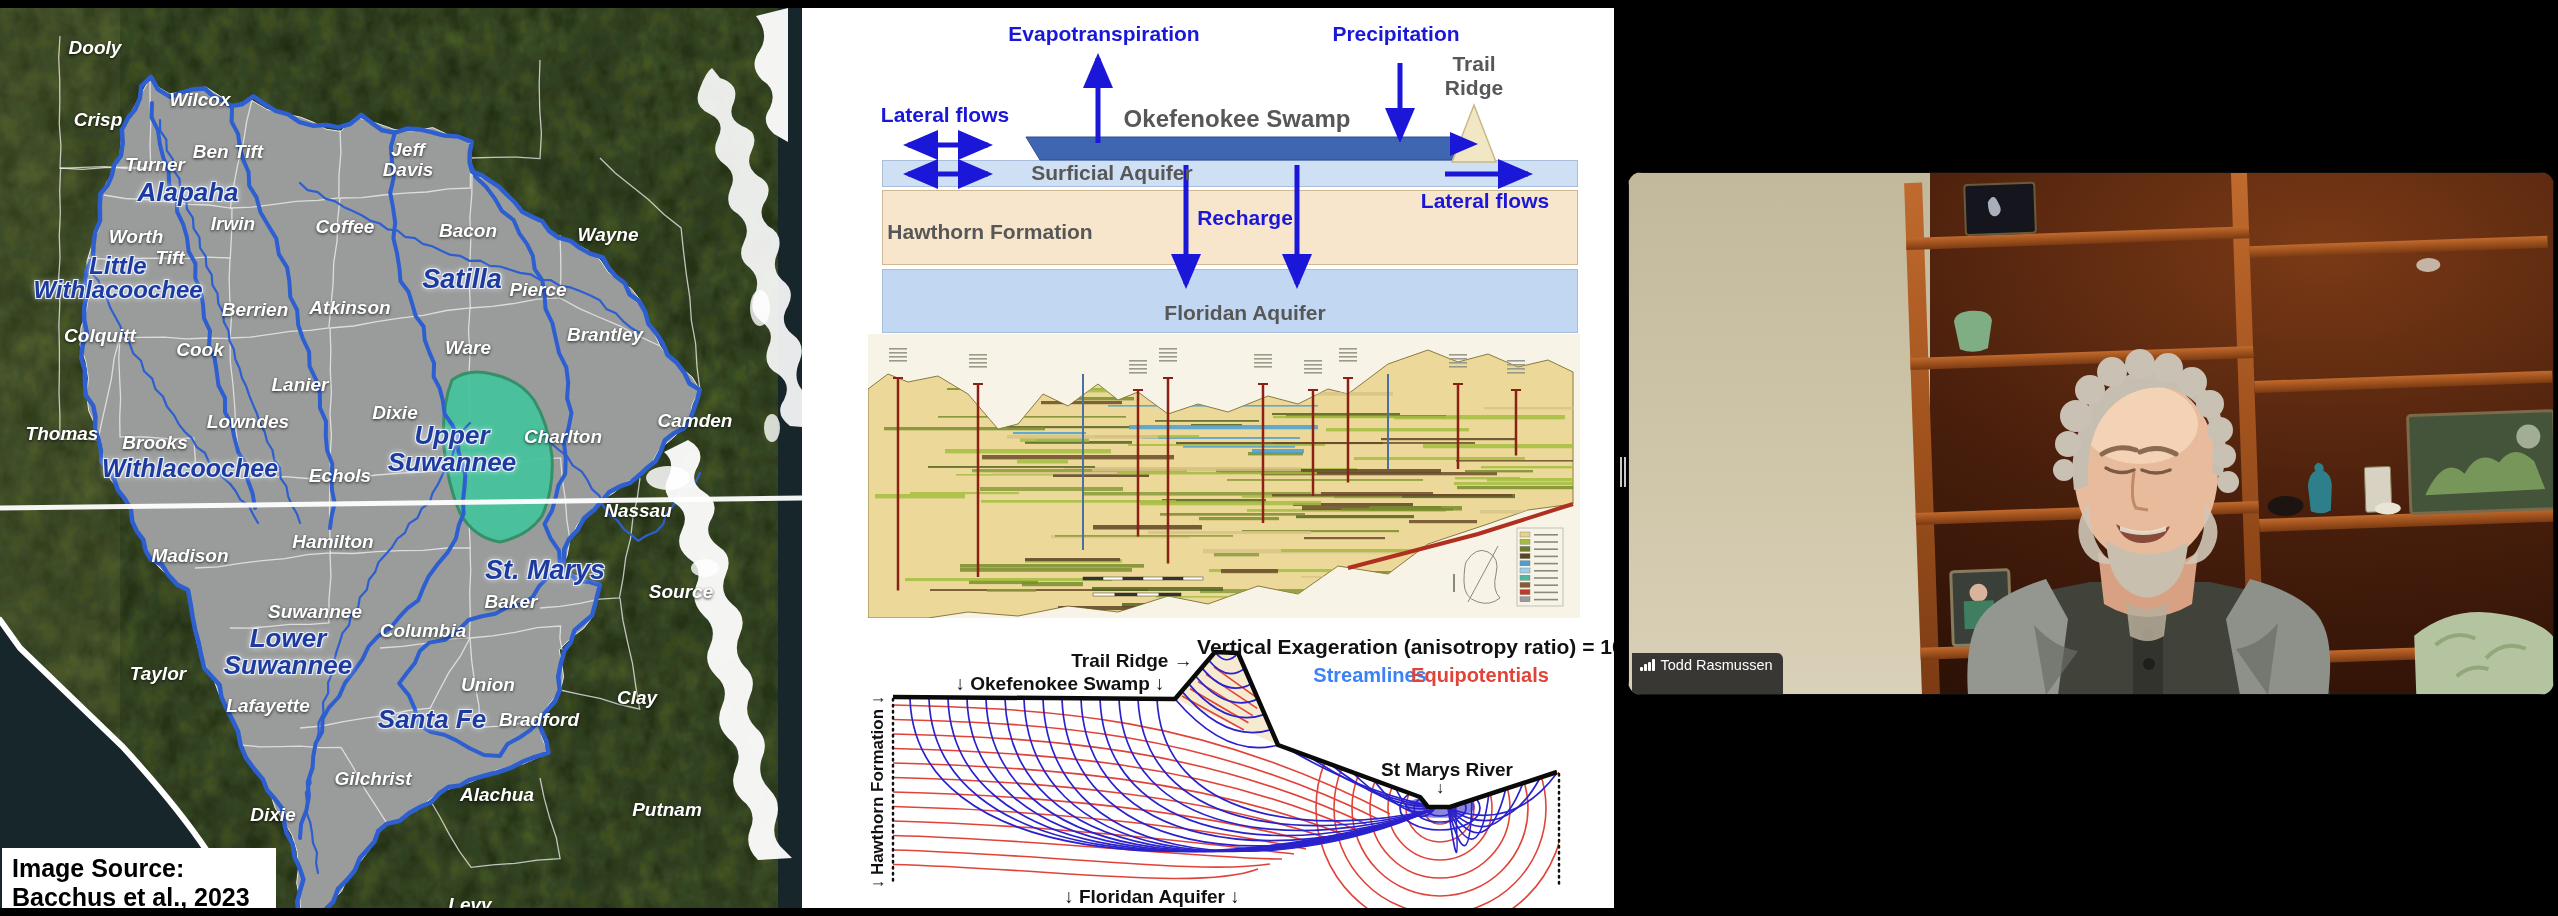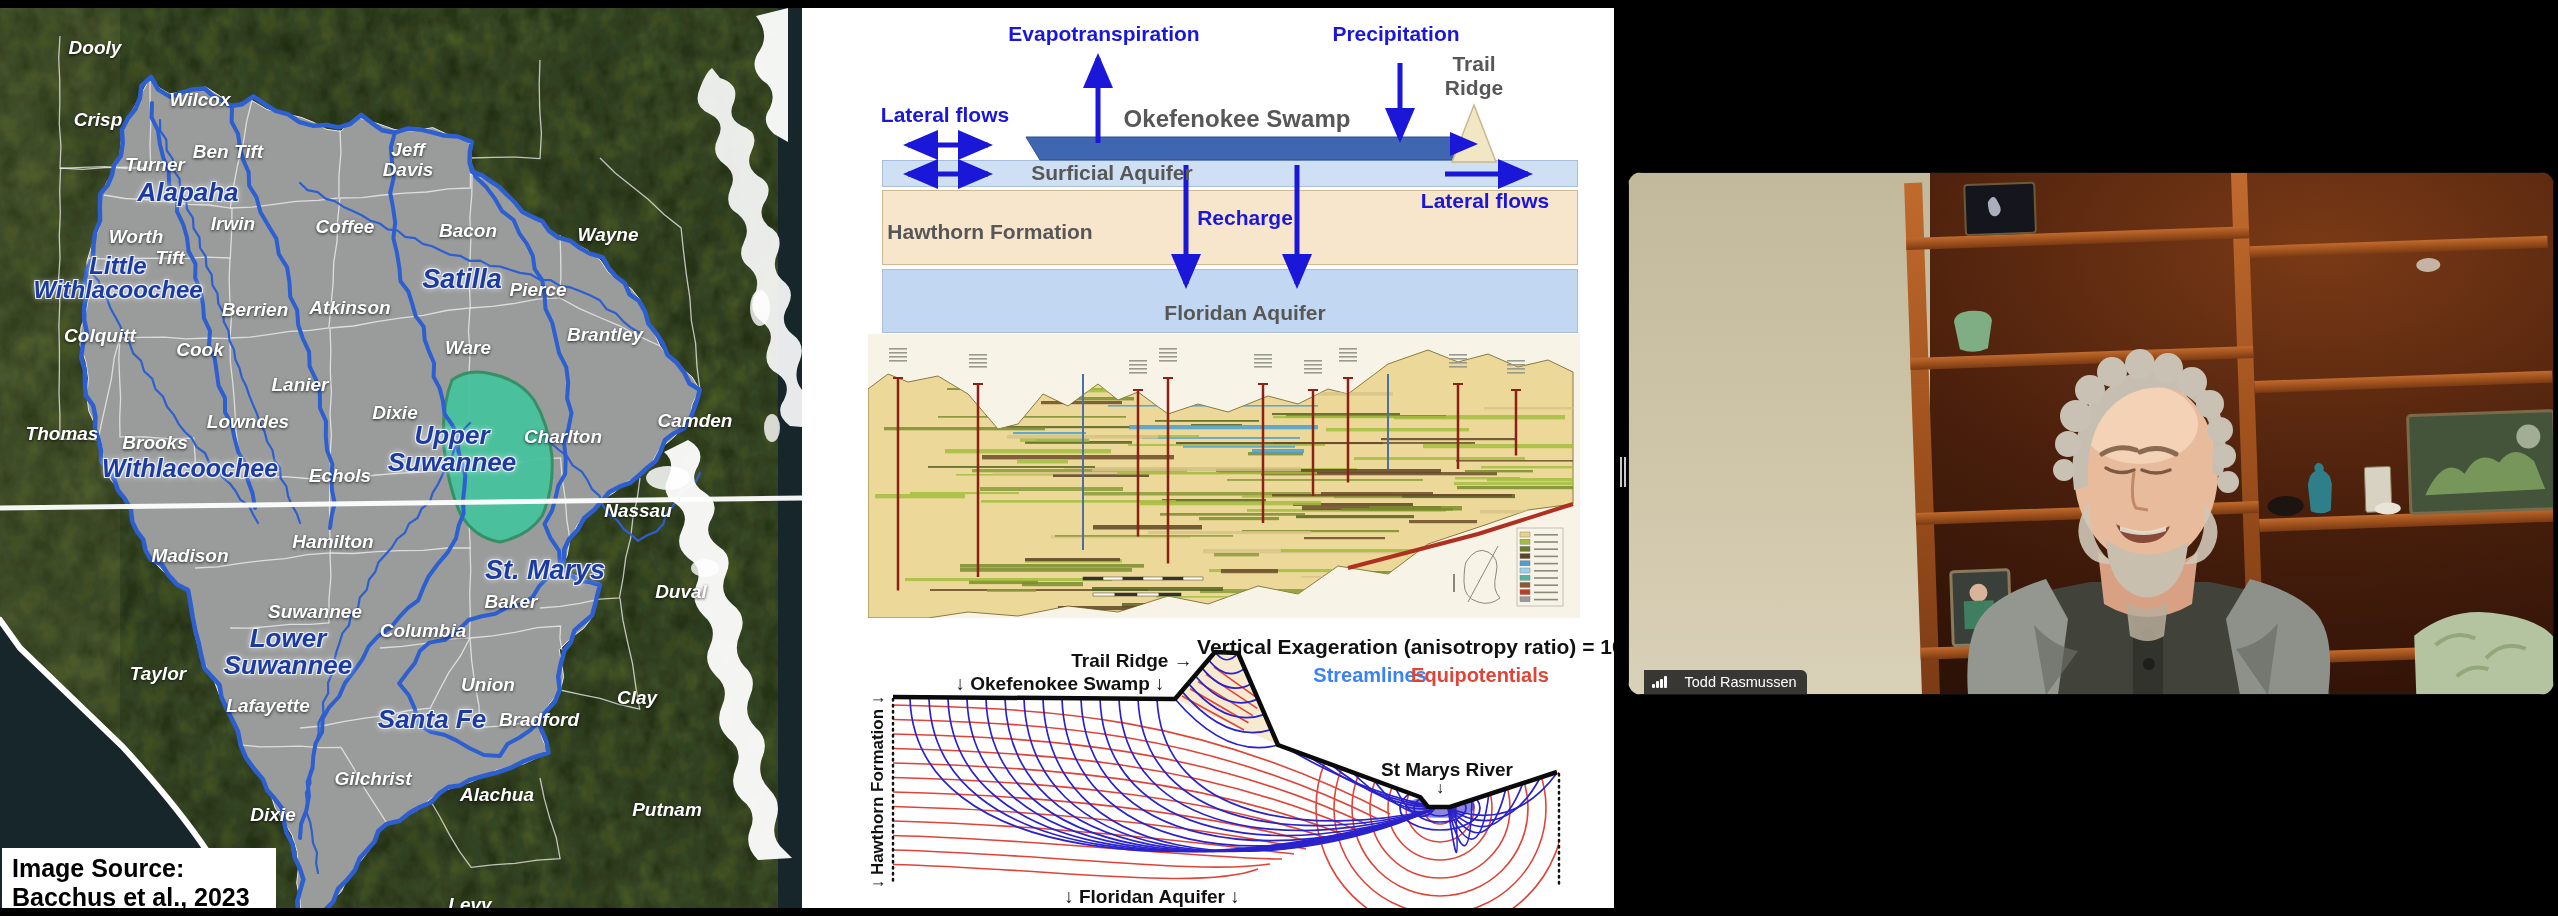--- a/index.html
+++ b/index.html
@@ -23,22 +23,22 @@
   .band{position:absolute;left:80px;width:696px;box-sizing:border-box;}
   .hlabel{position:absolute;transform:translate(-50%,-50%);font-weight:bold;white-space:pre-line;text-align:center;}
   .blue-l{color:#1a17d8;font-size:21px;}
   .gray-l{color:#575757;font-size:21px;}
   
   #flownet{left:68px;top:612px;width:710px;height:290px;}
   .fn-label{position:absolute;transform:translate(-50%,-50%);font-weight:bold;color:#111;font-size:19px;white-space:nowrap;}
   #fn-hawthorn{transform:translate(-50%,-50%) rotate(-90deg);}
   
   #video-tile{left:1628px;top:172px;width:926px;height:523px;border-radius:14px;overflow:hidden;background:#222;}
-  #name-tag{left:16px;bottom:0;top:auto;display:flex;align-items:center;gap:18px;
-    background:rgba(28,28,28,.85);color:#fff;font-size:14.5px;padding:4px 10px 5px 8px;
+  #name-tag{left:4px;bottom:0;top:auto;display:flex;align-items:center;gap:6px;
+    background:rgba(28,28,28,.85);color:#fff;font-size:14.5px;padding:4px 10px 22px 8px;
     border-top-right-radius:6px;}
   .sigbars{display:inline-flex;align-items:flex-end;gap:1.5px;height:12px;}
   .sigbars i{display:block;width:2.5px;background:#fff;border-radius:1px;}
   #divider-handle{left:1620px;top:457px;width:8px;height:30px;display:flex;gap:2px;cursor:col-resize;}
   #divider-handle i{display:block;width:2px;height:100%;background:#c9c9c9;}
 </style>
 </head>
 <body>
 
 <div id="stage">
@@ -161,21 +161,21 @@
           <div class="county-label" style="left: 248px; top: 414px;">Lowndes</div>
           <div class="county-label" style="left: 340px; top: 468px;">Echols</div>
           <div class="county-label" style="left: 563px; top: 429px;">Charlton</div>
           <div class="county-label" style="left: 695px; top: 413px;">Camden</div>
           <div class="county-label" style="left: 638px; top: 503px;">Nassau</div>
           <div class="county-label" style="left: 190px; top: 548px;">Madison</div>
           <div class="county-label" style="left: 333px; top: 534px;">Hamilton</div>
           <div class="county-label" style="left: 315px; top: 604px;">Suwannee</div>
           <div class="county-label" style="left: 423px; top: 623px;">Columbia</div>
           <div class="county-label" style="left: 511px; top: 594px;">Baker</div>
-          <div class="county-label" style="left: 681px; top: 584px;">Duval</div>
+          <div class="county-label" style="left: 681px; top: 584px;">Source</div>
           <div class="county-label" style="left: 158px; top: 666px;">Taylor</div>
           <div class="county-label" style="left: 268px; top: 698px;">Lafayette</div>
           <div class="county-label" style="left: 488px; top: 677px;">Union</div>
           <div class="county-label" style="left: 539px; top: 712px;">Bradford</div>
           <div class="county-label" style="left: 637px; top: 690px;">Clay</div>
           <div class="county-label" style="left: 273px; top: 807px;">Dixie</div>
           <div class="county-label" style="left: 373px; top: 771px;">Gilchrist</div>
           <div class="county-label" style="left: 497px; top: 787px;">Alachua</div>
           <div class="county-label" style="left: 667px; top: 802px;">Putnam</div>
           <div class="county-label" style="left: 470px; top: 897px;">Levy</div>

